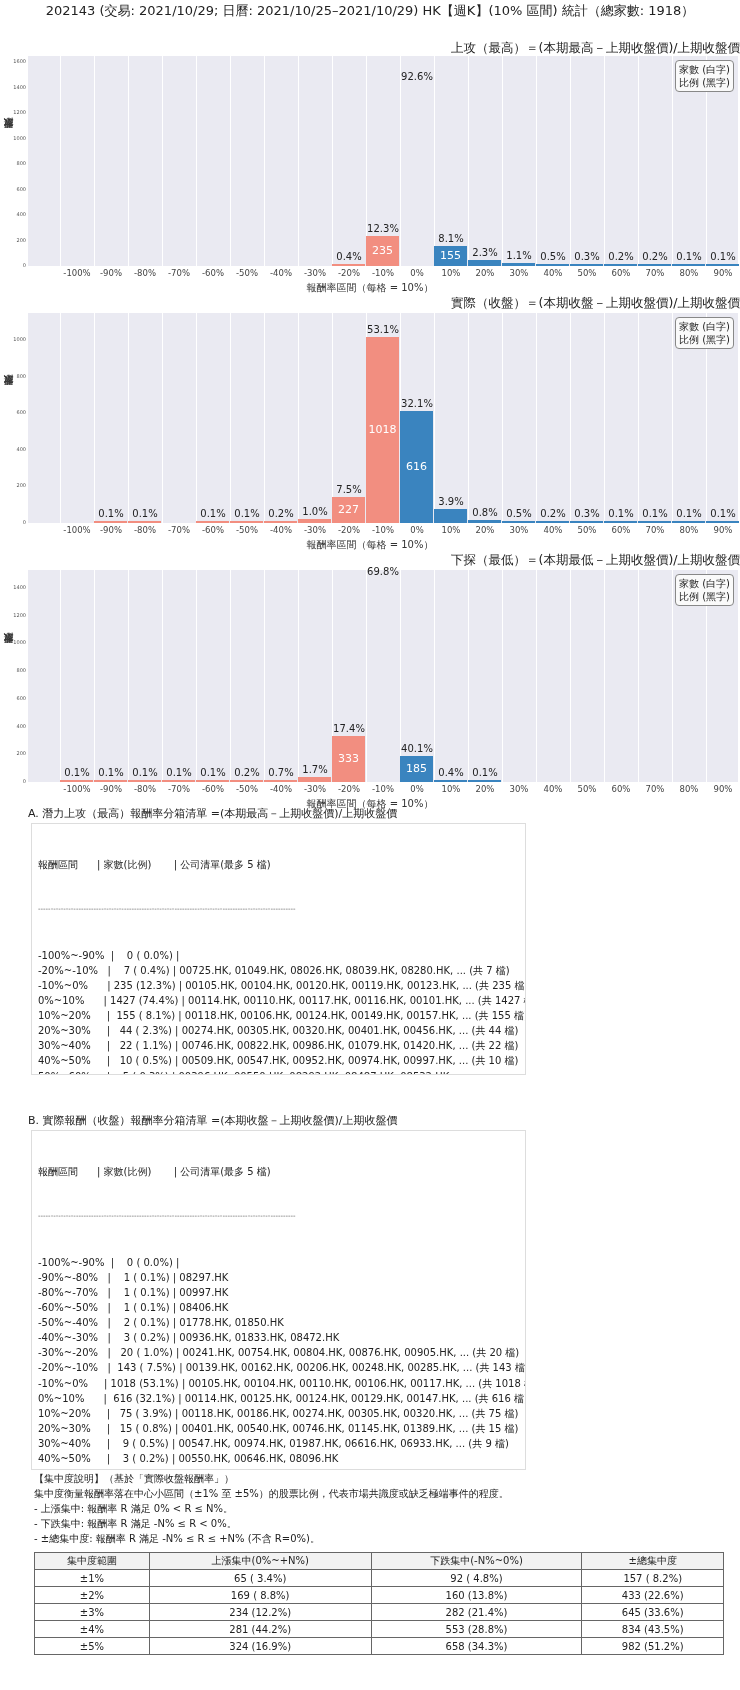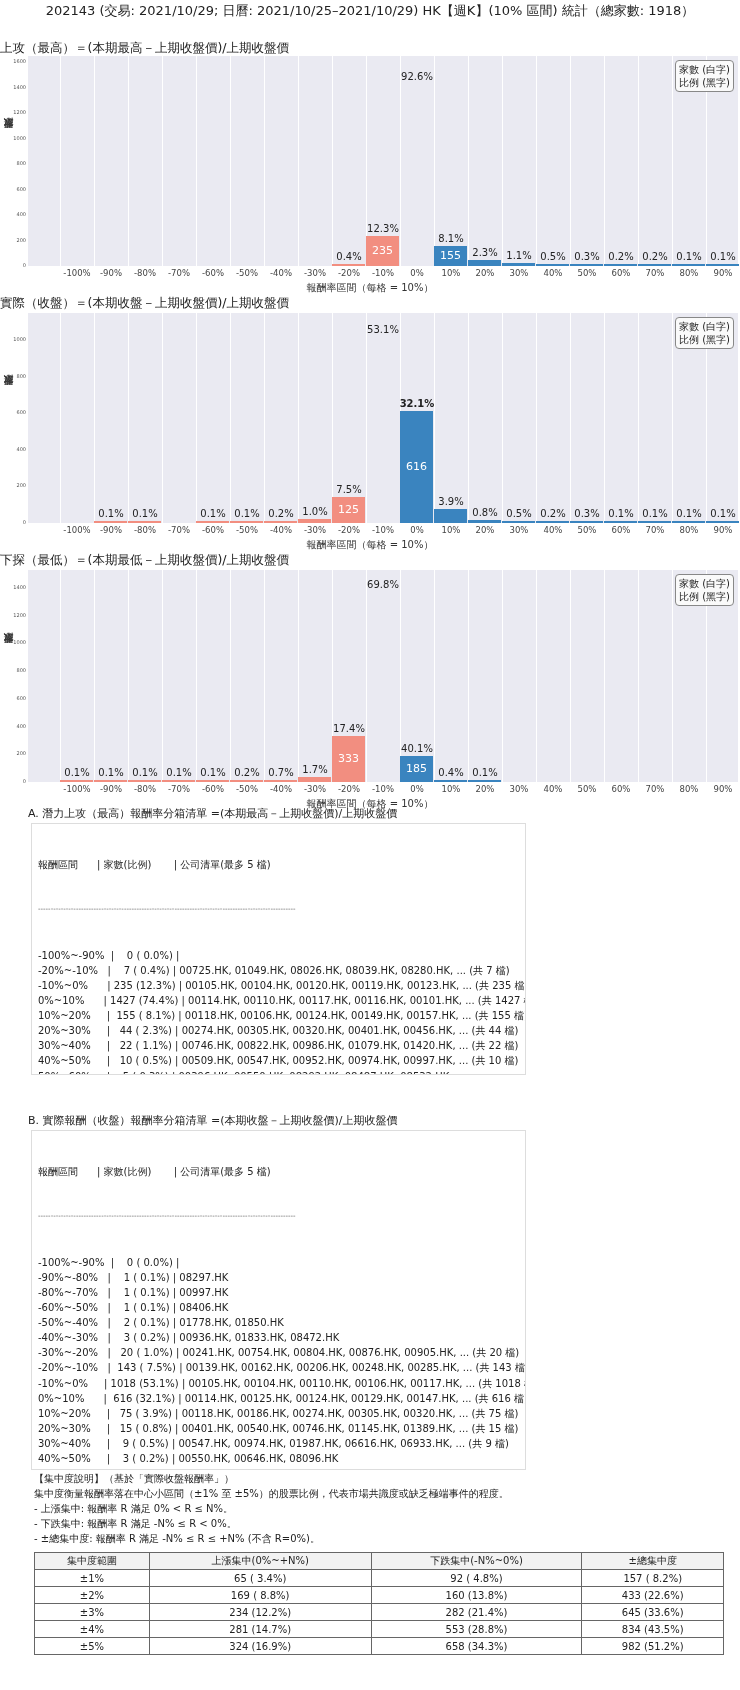--- a/index.html
+++ b/index.html
@@ -1,19 +1,19 @@
 <!DOCTYPE html>
 <html><head>
 <meta charset="utf-8">
 <style>
   * { box-sizing: border-box; margin: 0; padding: 0; }
   body { width: 740px; height: 1690px; background: #ffffff; font-family: "DejaVu Sans", "Liberation Sans", sans-serif; color: #222; position: relative; overflow: hidden; }
   .page-title { position: absolute; top: 2px; left: 0; width: 740px; text-align: center; font-size: 13px; color: #222; }
   .chart { position: absolute; left: 0; width: 740px; }
-  .chart-title { position: absolute; left: 0; width: 740px; text-align: left; font-size: 12.5px; color: #222; }
+  .chart-title { position: absolute; left: 0; width: 740px; text-align: right; font-size: 12.5px; color: #222; }
   .plot { position: absolute; left: 28px; width: 710px; background: #eaeaf2; }
   .vgrid { position: absolute; top: 0; bottom: 0; width: 1px; background: #ffffff; }
   .ytick { position: absolute; left: 0; width: 26px; text-align: right; font-size: 5px; color: #555; }
   .ylabel { position: absolute; left: 2px; font-size: 10px; color: #333; writing-mode: vertical-rl; transform: rotate(180deg); }
   .bar { position: absolute; bottom: 0; }
   .bar.neg { background: #f28e80; }
   .bar.pos { background: #3a84bf; }
   .bar-count { position: absolute; left: 0; width: 100%; text-align: center; color: #ffffff; font-size: 11px; }
   .bar-pct { position: absolute; width: 60px; text-align: center; font-size: 10px; color: #222; }
   .xtick { position: absolute; width: 50px; text-align: center; font-size: 8.5px; color: #444; }
@@ -150,28 +150,31 @@
       <div class="bar-pct" style="left: 87px; bottom: 4px;">0.1%</div>
       <div class="bar neg" style="left: 168px; width: 33px; height: 2px;"></div>
       <div class="bar-pct" style="left: 155px; bottom: 4px;">0.1%</div>
       <div class="bar neg" style="left: 202px; width: 33px; height: 2px;"></div>
       <div class="bar-pct" style="left: 189px; bottom: 4px;">0.1%</div>
       <div class="bar neg" style="left: 236px; width: 33px; height: 2px;"></div>
       <div class="bar-pct" style="left: 223px; bottom: 4px;">0.2%</div>
       <div class="bar neg" style="left: 270px; width: 33px; height: 3.65217px;"></div>
       <div class="bar-pct" style="left: 257px; bottom: 5.65217px;">1.0%</div>
       <div class="bar neg" style="left: 304px; width: 33px; height: 26.113px;">
-        <div class="bar-count" style="top: 6.05652px;">125</div>
+        <div class="bar-count" style="top: 6.05652px;">227</div>
       </div>
       <div class="bar-pct" style="left: 291px; bottom: 28.113px;">7.5%</div>
+      <div class="bar neg" style="left: 338px; width: 33px; height: 185.896px;">
+        <div class="bar-count" style="top: 85.9478px;">1018</div>
+      </div>
       <div class="bar-pct" style="left: 325px; bottom: 187.896px;">53.1%</div>
       <div class="bar pos" style="left: 372px; width: 33px; height: 112.487px;">
         <div class="bar-count" style="top: 49.2435px;">616</div>
       </div>
-      <div class="bar-pct" style="left: 359px; bottom: 114.487px; font-weight: bold;">32.1%</div>
+      <div class="bar-pct" style="left: 359px; bottom: 114.487px;">32.1%</div>
       <div class="bar pos" style="left: 406px; width: 33px; height: 13.6957px;"></div>
       <div class="bar-pct" style="left: 393px; bottom: 15.6957px;">3.9%</div>
       <div class="bar pos" style="left: 440px; width: 33px; height: 2.73913px;"></div>
       <div class="bar-pct" style="left: 427px; bottom: 4.73913px;">0.8%</div>
       <div class="bar pos" style="left: 474px; width: 33px; height: 2px;"></div>
       <div class="bar-pct" style="left: 461px; bottom: 4px;">0.5%</div>
       <div class="bar pos" style="left: 508px; width: 33px; height: 2px;"></div>
       <div class="bar-pct" style="left: 495px; bottom: 4px;">0.2%</div>
       <div class="bar pos" style="left: 542px; width: 33px; height: 2px;"></div>
       <div class="bar-pct" style="left: 529px; bottom: 4px;">0.3%</div>
@@ -256,21 +259,21 @@
       <div class="bar neg" style="left: 202px; width: 33px; height: 2px;"></div>
       <div class="bar-pct" style="left: 189px; bottom: 4px;">0.2%</div>
       <div class="bar neg" style="left: 236px; width: 33px; height: 2px;"></div>
       <div class="bar-pct" style="left: 223px; bottom: 4px;">0.7%</div>
       <div class="bar neg" style="left: 270px; width: 33px; height: 4.57255px;"></div>
       <div class="bar-pct" style="left: 257px; bottom: 6.57255px;">1.7%</div>
       <div class="bar neg" style="left: 304px; width: 33px; height: 46.1412px;">
         <div class="bar-count" style="top: 16.0706px;">333</div>
       </div>
       <div class="bar-pct" style="left: 291px; bottom: 48.1412px;">17.4%</div>
-      <div class="bar-pct" style="left: 325px; bottom: 192px;">69.8%</div>
+      <div class="bar-pct" style="left: 325px; bottom: 205px;">69.8%</div>
       <div class="bar pos" style="left: 372px; width: 33px; height: 25.634px;">
         <div class="bar-count" style="top: 5.81699px;">185</div>
       </div>
       <div class="bar-pct" style="left: 359px; bottom: 27.634px;">40.1%</div>
       <div class="bar pos" style="left: 406px; width: 33px; height: 2px;"></div>
       <div class="bar-pct" style="left: 393px; bottom: 4px;">0.4%</div>
       <div class="bar pos" style="left: 440px; width: 33px; height: 2px;"></div>
       <div class="bar-pct" style="left: 427px; bottom: 4px;">0.1%</div>
       <div class="legend" style="top: 4px;">
         <div>家數 (白字)</div>
@@ -353,21 +356,21 @@
         <td>433 (22.6%)</td>
       </tr>
       <tr>
         <td>±3%</td>
         <td>234 (12.2%)</td>
         <td>282 (21.4%)</td>
         <td>645 (33.6%)</td>
       </tr>
       <tr>
         <td>±4%</td>
-        <td>281 (14.7%)</td>
+        <td>281 (44.2%)</td>
         <td>553 (28.8%)</td>
         <td>834 (43.5%)</td>
       </tr>
       <tr>
         <td>±5%</td>
         <td>324 (16.9%)</td>
         <td>658 (34.3%)</td>
         <td>982 (51.2%)</td>
       </tr>
     </tbody>

